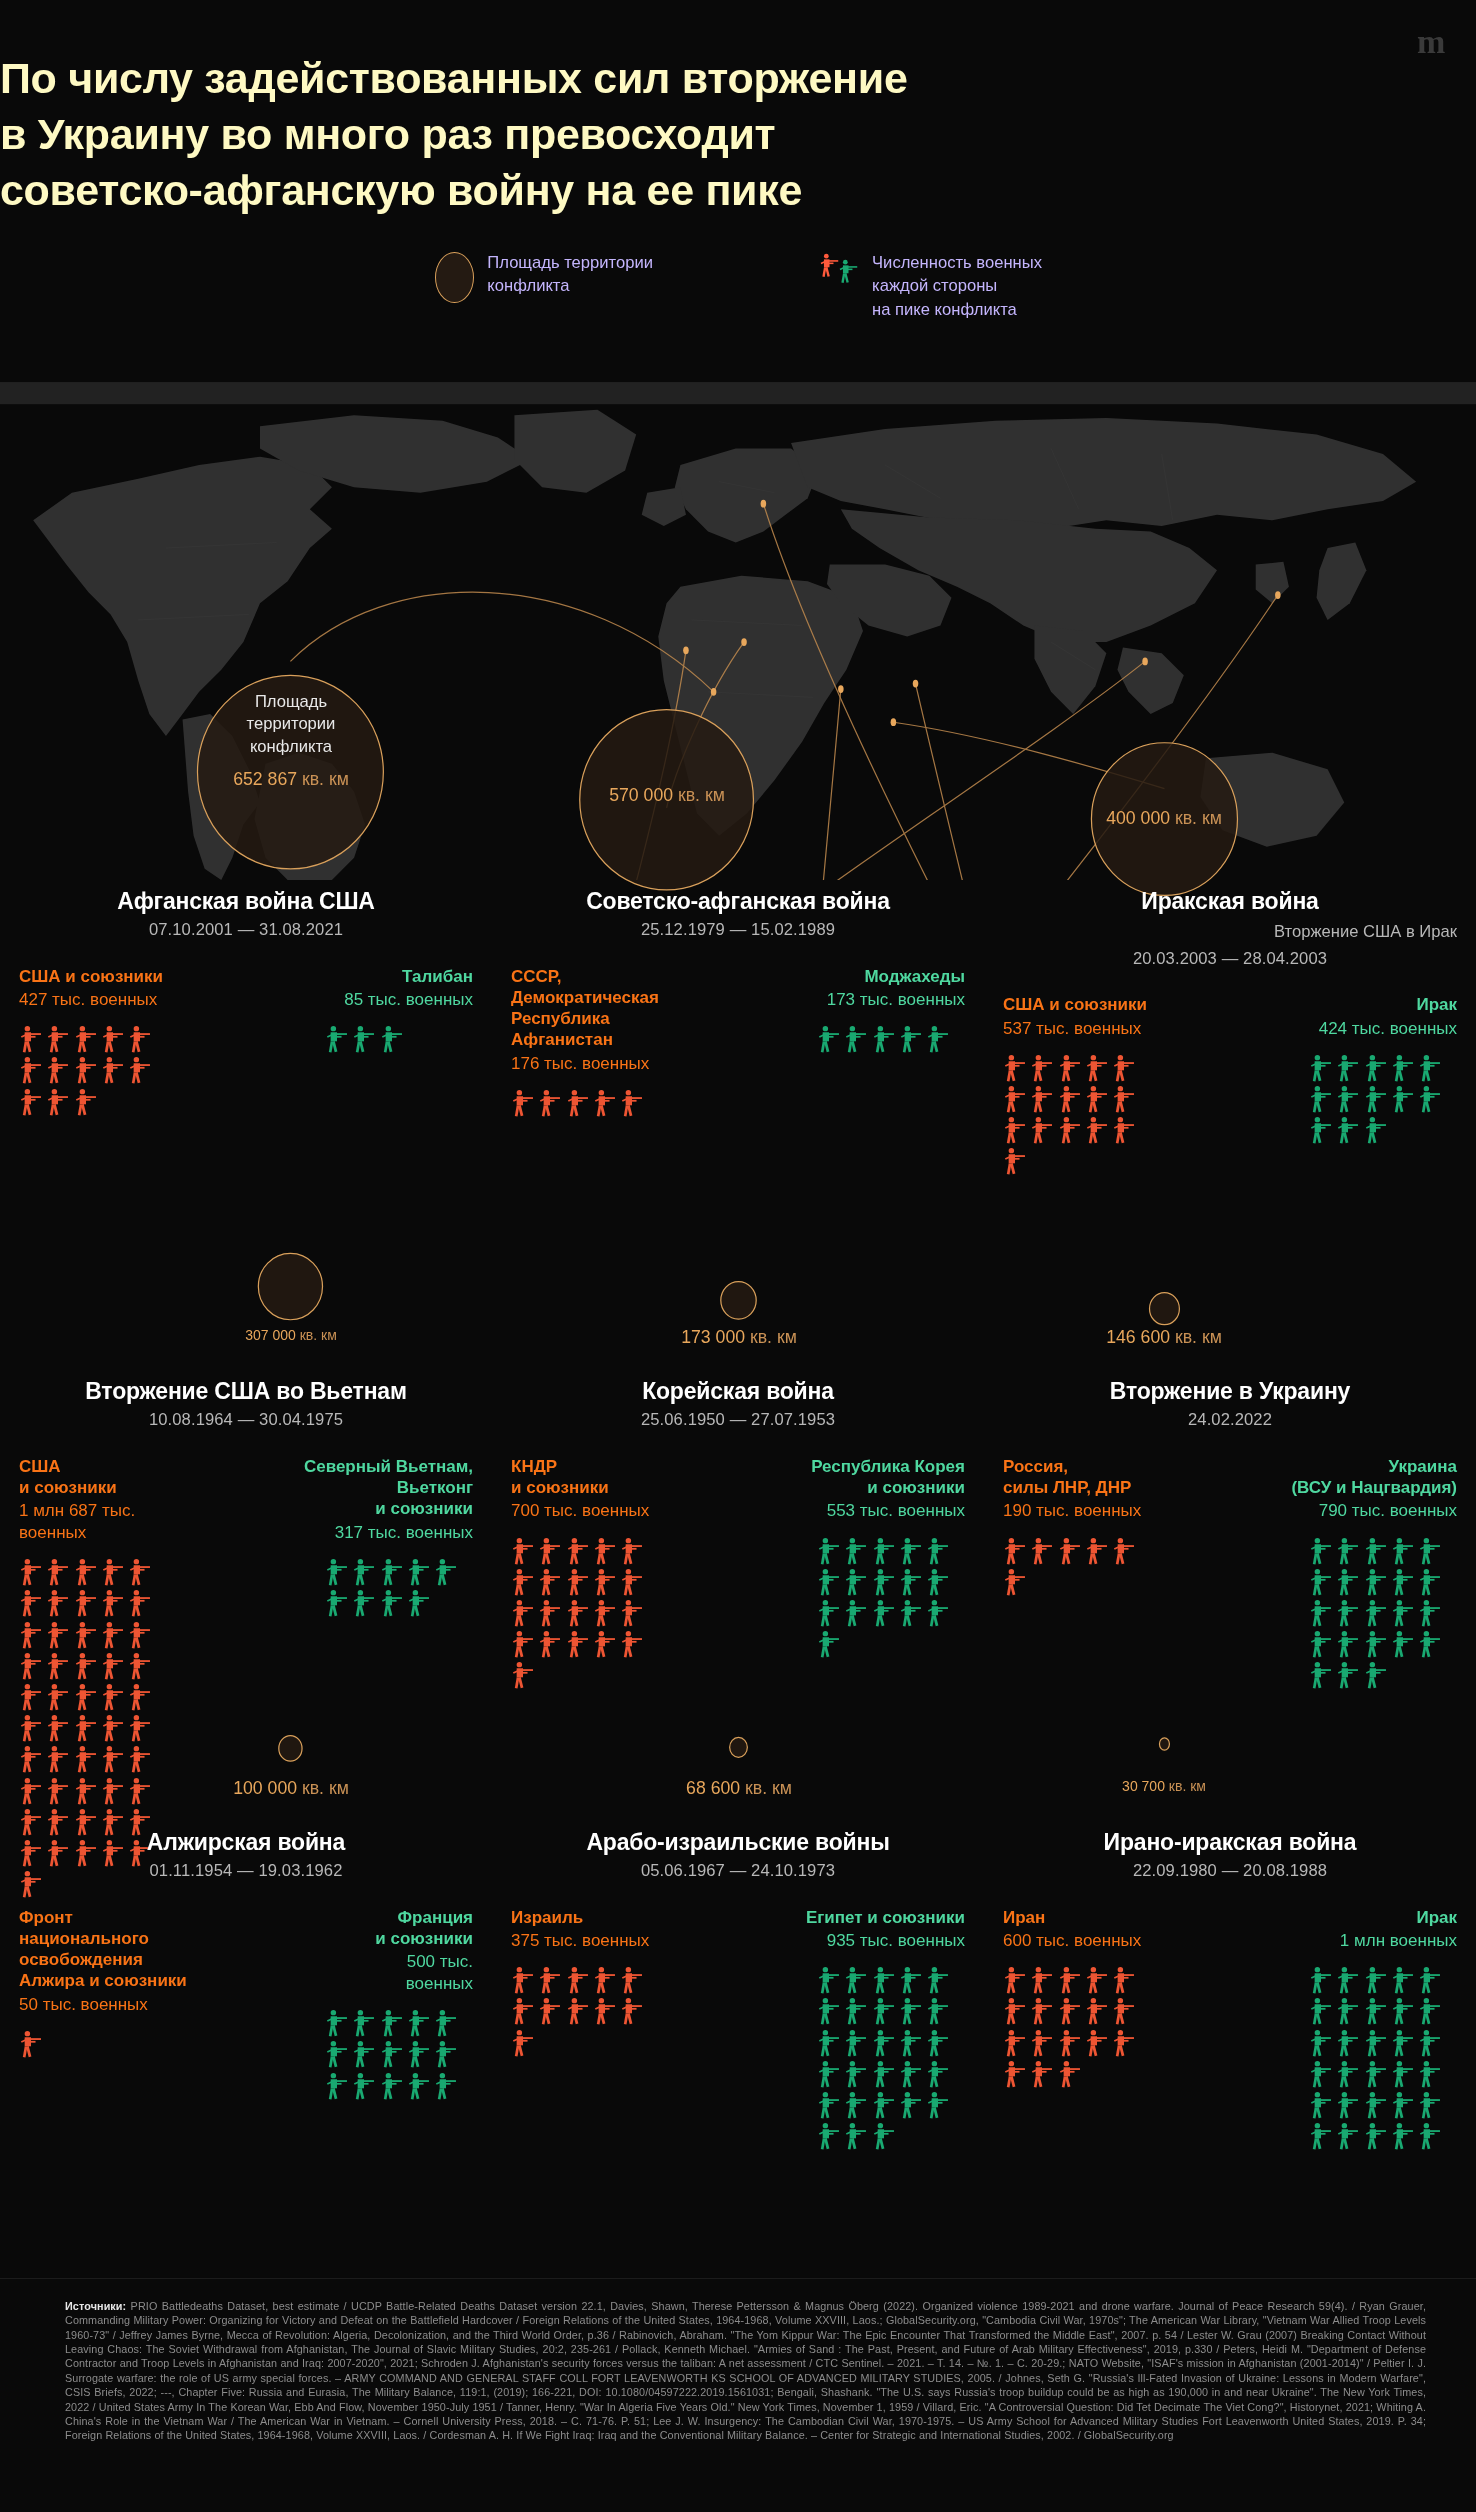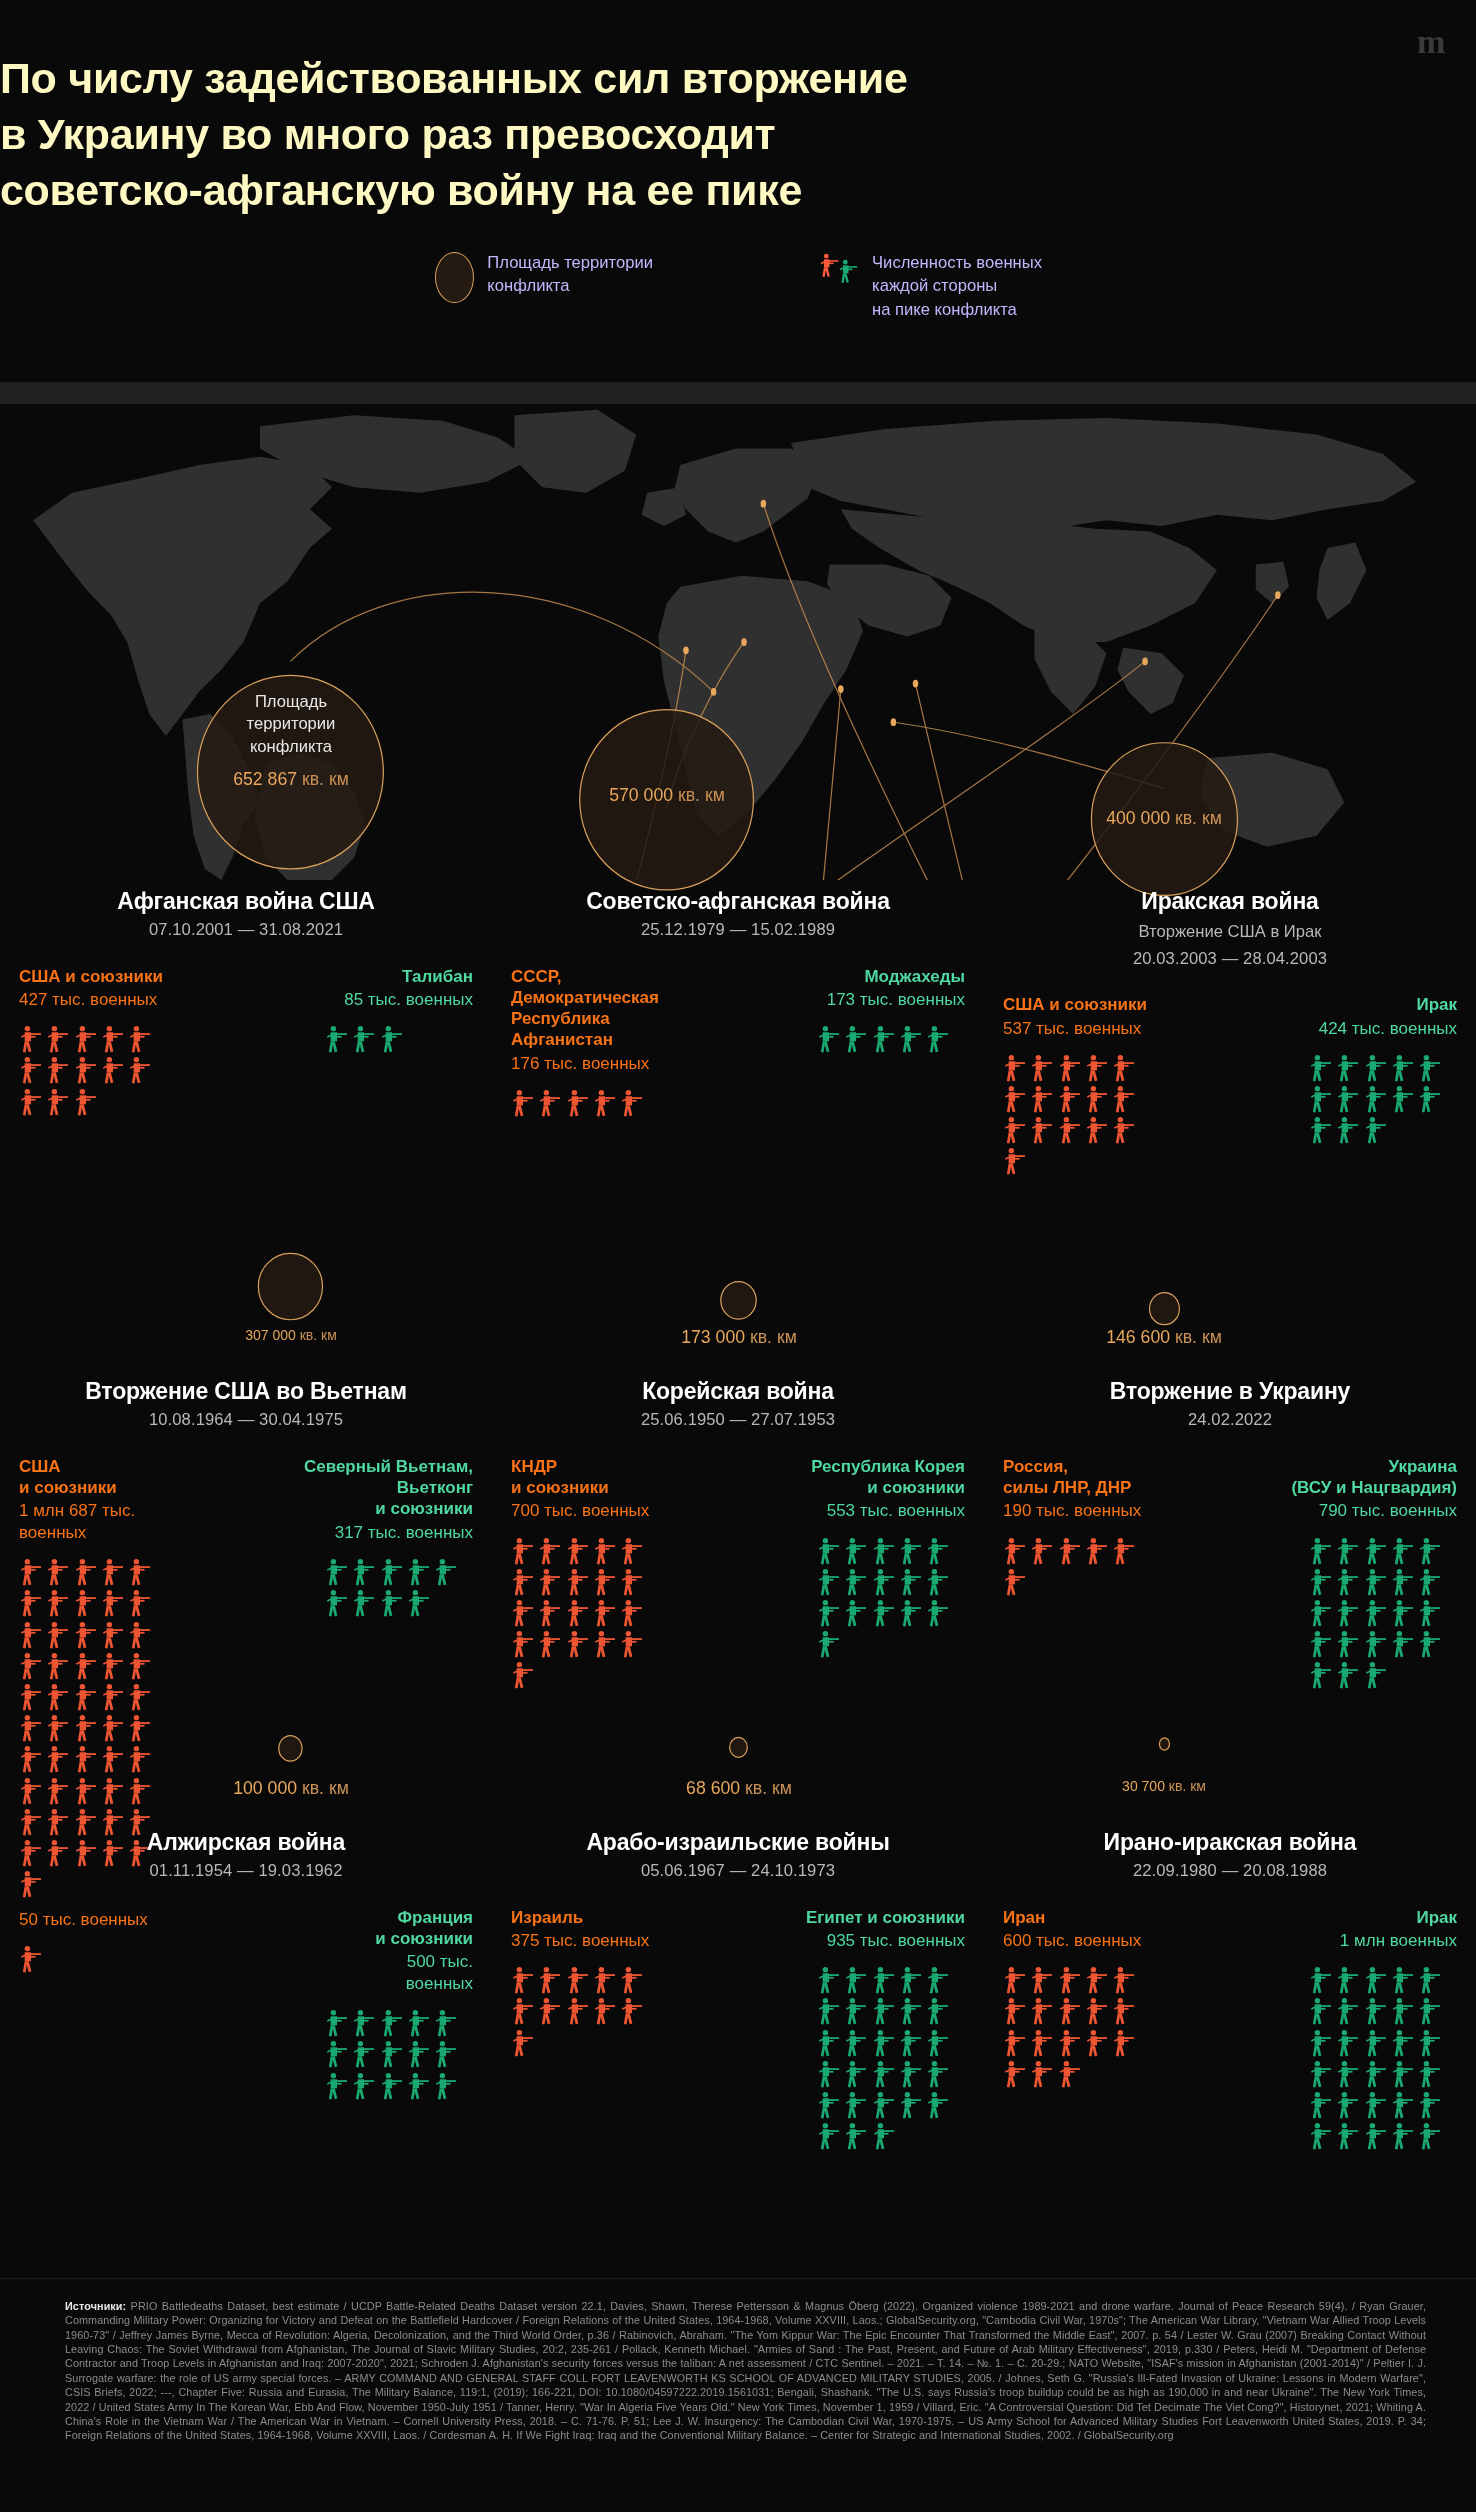--- a/index.html
+++ b/index.html
@@ -48,21 +48,21 @@
   .map-wrap{position:absolute;top:382px;left:0;width:1477px;height:498px;overflow:hidden;}
   .map-svg{position:absolute;top:0;left:0;}
   .arcs{position:absolute;top:0;left:0;pointer-events:none;}
   .cell{width:492px;position:relative;box-sizing:border-box;padding:0 19px;}
 
   .conflict-name{
     text-align:center;font-size:23px;font-weight:700;color:#ffffff;
     margin-top:8.8px;letter-spacing:-0.2px;
   }
   .conflict-sub{
-    text-align:center;font-size:16.6px;color:#b8b8b8;margin-top:6.6px;line-height:1.32;
+    text-align:right;font-size:16.6px;color:#b8b8b8;margin-top:6.6px;line-height:1.32;
     white-space:pre-line;
   }
   .conflict-dates{
     text-align:center;font-size:16.6px;color:#b8b8b8;margin-top:5.5px;letter-spacing:0.1px;
   }
 
   .sides{display:flex;margin-top:25.4px;justify-content:space-between;align-items:flex-start;}
   .side{width:48%;}
   .side.left{text-align:left;}
   .side.right{text-align:right;}
@@ -2384,20 +2384,24 @@
     <span>30 700</span>
     <span style="color:#c99155">кв. км</span>
   </div>
 
   <div style="position:absolute;top:1820px;left:0;width:1477px;display:flex">
     <div class="cell">
       <div class="conflict-name">Алжирская война</div>
       <div class="conflict-dates">01.11.1954 — 19.03.1962</div>
       <div class="sides">
         <div class="side left">
+          <div class="side-name">Фронт
+национального
+освобождения
+Алжира и союзники</div>
           <div class="side-count">50 тыс. военных</div>
           <div class="figs">
               <svg class="fig" viewBox="0 0 26 32">
                 <g fill="#ee5533">
                   <circle cx="9" cy="4" r="3"></circle>
                   <rect x="6" y="8" width="7" height="10"></rect>
                   <rect x="11" y="9" width="13" height="2"></rect>
                   <rect x="11" y="12" width="7" height="2"></rect>
                   <rect x="2" y="11" width="6" height="2" transform="rotate(-25 5 12)"></rect>
                   <rect x="5" y="18" width="3" height="12" transform="rotate(10 6 24)"></rect>

